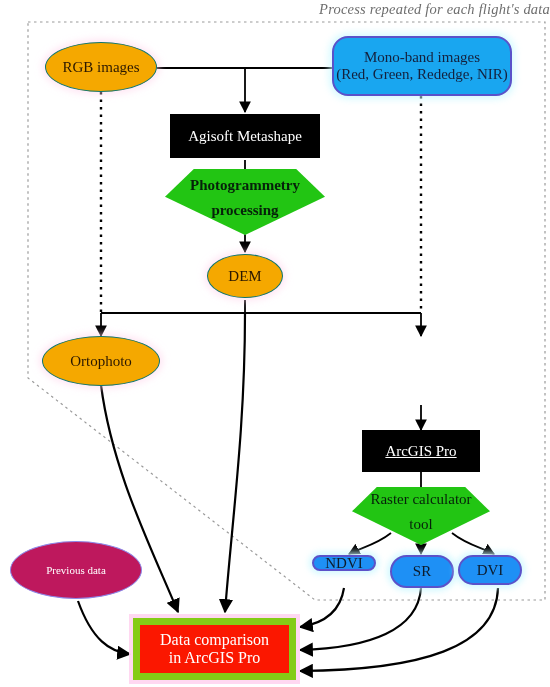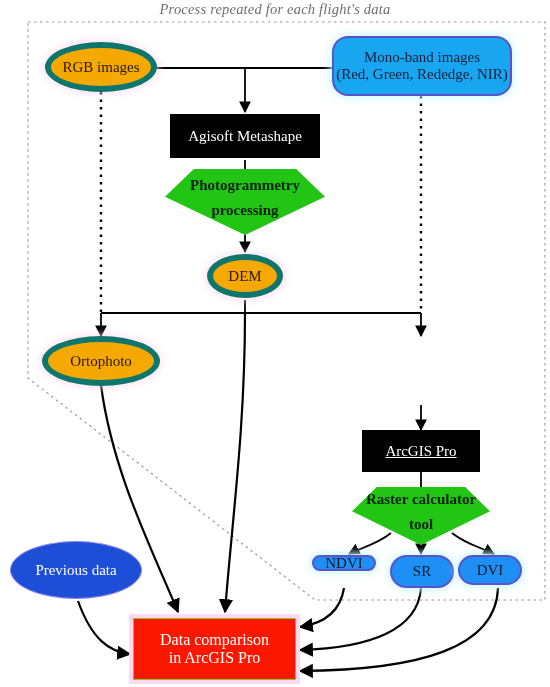--- a/index.html
+++ b/index.html
@@ -36,44 +36,44 @@
     z-index: 5;
   }
   .node .lbl { display: block; width: 100%; }
 
   
   .diagram-title {
     position: absolute;
     left: 0;
     top: 1px;
     width: 550px;
-    text-align: center;
+    text-align: right;
     font-style: italic;
     font-size: 14.5px;
     color: #6e6e6e;
     letter-spacing: 0.2px;
     z-index: 6;
   }
 
   
   .ellipse-orange {
     background: #F5A800;
-    border: 6px solid #0f766e;
+    border: 1px solid #0f766e;
     border-radius: 50%;
     color: #2b1800;
     font-size: 15px;
     box-shadow: 0 0 7px 3px rgba(255,210,235,0.55);
   }
   
   .ellipse-purple {
-    background: #1d4ed8;
+    background: #be185d;
     border: 1px solid #8D87E8;
     border-radius: 50%;
     color: #ffffff;
-    font-size: 15px;
+    font-size: 11px;
   }
   
   .box-blue {
     background: #19A6F0;
     border: 2px solid #5B52C9;
     border-radius: 16px;
     color: #14213d;
     font-size: 15px;
     box-shadow: 0 0 7px 3px rgba(200,248,255,0.75);
   }
@@ -90,21 +90,21 @@
   .box-black {
     background: #000000;
     border: 1px solid #000000;
     color: #ffffff;
     font-size: 15px;
     align-items: center;
   }
   
   .box-red {
     background: #FB1700;
-    border: 1px solid #84cc16;
+    border: 7px solid #84cc16;
     color: #ffffff;
     font-size: 16px;
     box-shadow: 0 0 0 4px rgba(255,214,240,0.95);
   }
   
   .shape-green {
     background: #22C513;
     color: #06210a;
     font-size: 15px;
     clip-path: polygon(18% 0%, 82% 0%, 100% 42%, 50% 100%, 0% 42%);
@@ -190,21 +190,21 @@
 
   <div class="node ellipse-orange" style="left:42px; top:336px; width:118px; height:50px;">
     <span class="lbl">Ortophoto</span>
   </div>
 
 
   <div class="node box-black" style="left:362px; top:430px; width:118px; height:42px;text-decoration:underline;">
     <span class="lbl">ArcGIS Pro</span>
   </div>
 
-  <div class="node shape-green" style="left:352px; top:487px; width:138px; height:58px; flex-direction:column;font-weight:bold;">
+  <div class="node shape-green" style="left:352px; top:487px; width:138px; height:58px; flex-direction:column;">
     <span class="lbl">Raster calculator</span>
     <span class="lbl">tool</span>
   </div>
 
   <div class="node pill-blue" style="left:312px; top:555px; width:64px; height:16px;">
     <span class="lbl">NDVI</span>
   </div>
 
   <div class="node pill-blue" style="left:390px; top:555px; width:64px; height:33px;">
     <span class="lbl">SR</span>

